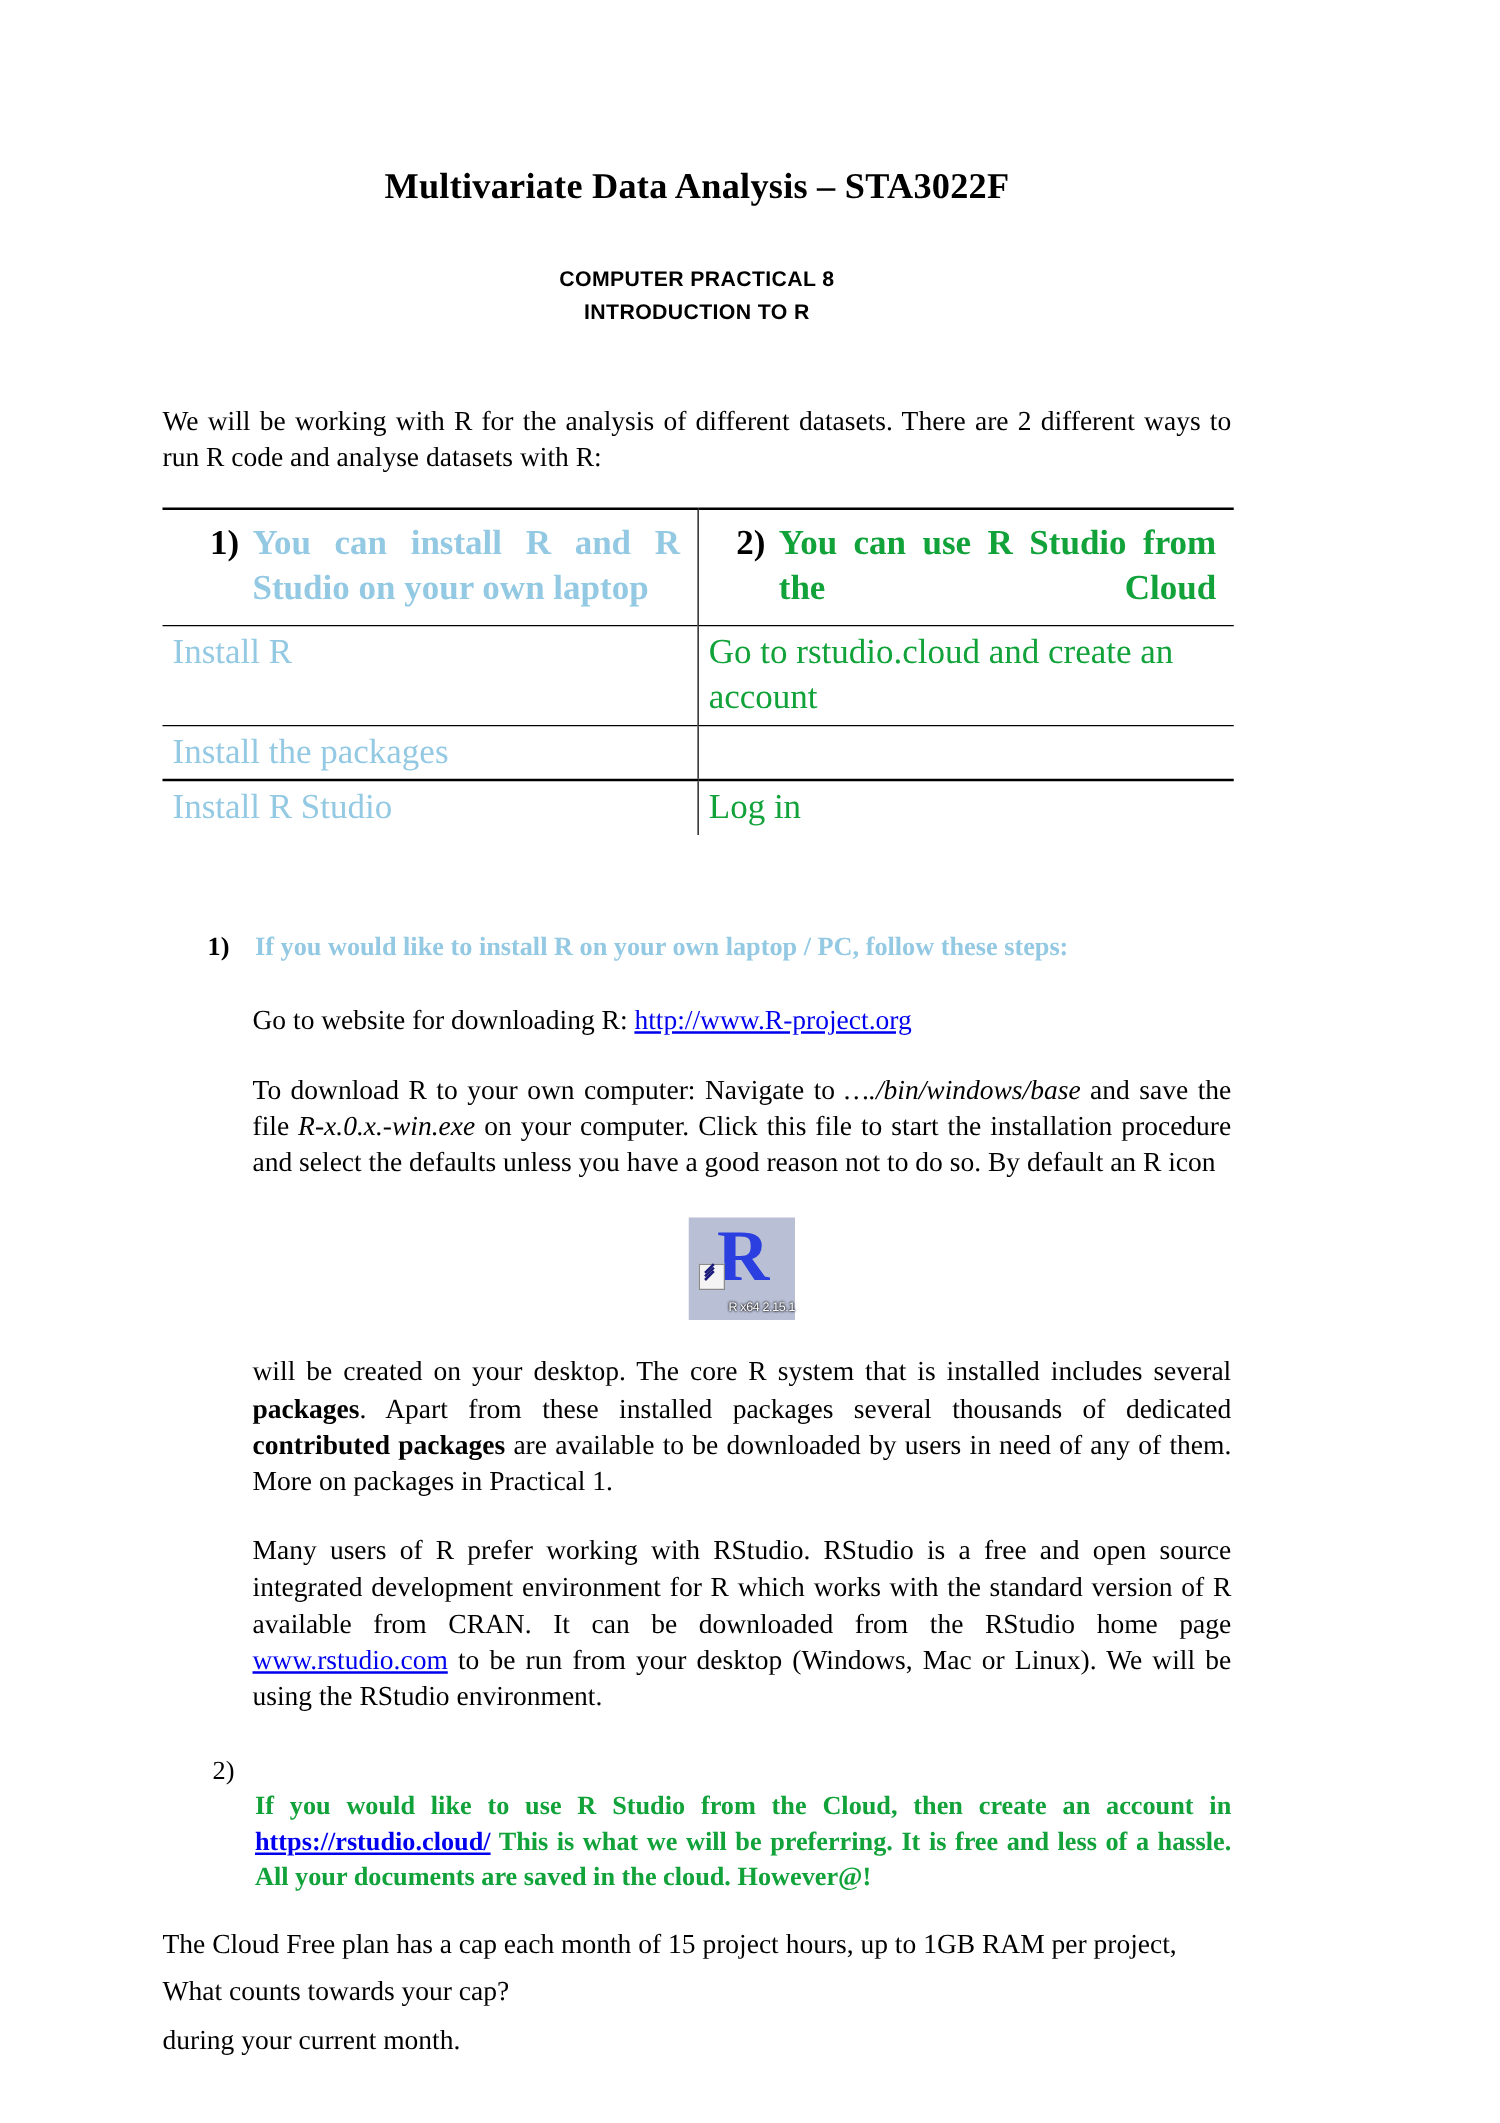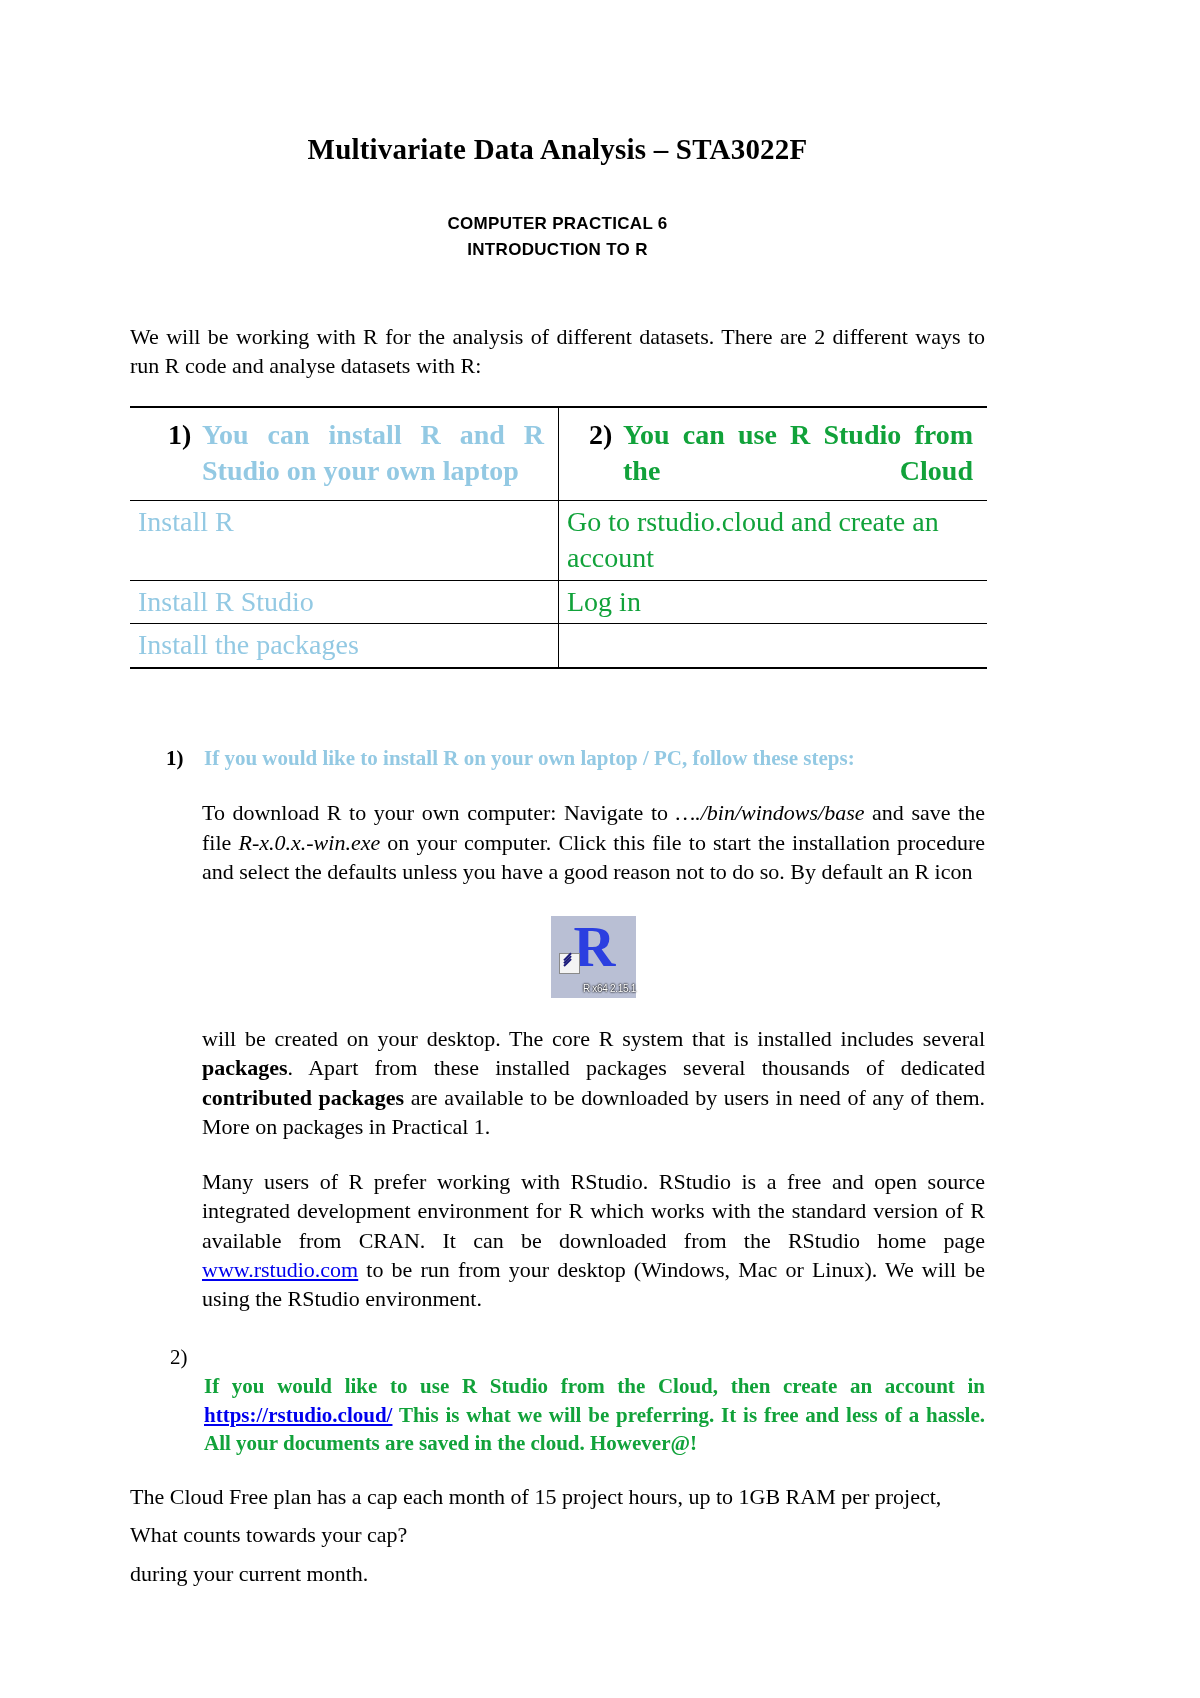--- a/index.html
+++ b/index.html
@@ -233,58 +233,62 @@
 </style>
 </head>
 <body>
 
 <div class="page">
   <div class="content">
 
     <h1 class="doc-title">Multivariate Data Analysis – STA3022F</h1>
 
     <div class="subtitle-block">
-      <div class="subtitle">COMPUTER PRACTICAL 6</div>
+      <div class="subtitle">COMPUTER PRACTICAL 8</div>
       <div class="subtitle">INTRODUCTION TO R</div>
     </div>
 
     <p class="intro">We will be working with R for the analysis of different datasets. There are 2 different ways to run R code and analyse datasets with R:</p>
 
     <table class="ways">
       <tbody>
         <tr class="tb-top">
           <td class="cell-head col-div headcell-1">
             <span class="num">1)</span><span class="hang blue">You can install R and R Studio on your own laptop</span>
           </td>
           <td class="cell-head headcell-2">
             <span class="num">2)</span><span class="hang green just-head">You can use R Studio from the Cloud</span>
           </td>
         </tr>
         <tr class="row-sep">
           <td class="col-div cell-body blue">Install R</td>
           <td class="cell-body green">Go to rstudio.cloud and create an account</td>
         </tr>
+        <tr class="row-sep tb-bottom">
+          <td class="col-div cell-body blue">Install the packages</td>
+          <td class="cell-body green"></td>
+        </tr>
         <tr class="row-sep">
           <td class="col-div cell-body blue">Install R Studio</td>
           <td class="cell-body green">Log in</td>
         </tr>
-        <tr class="row-sep tb-bottom">
-          <td class="col-div cell-body blue">Install the packages</td>
-          <td class="cell-body green"></td>
-        </tr>
       </tbody>
     </table>
 
     <div class="sec">
       <span class="marker">1)</span>
       <span class="sec-text blue">If you would like to install R on your own laptop / PC, follow these steps:</span>
     </div>
 
     <div class="body-block">
 
+      <p class="para first">
+        <span>Go to website for downloading R:</span>
+        <a class="link" href="#">http://www.R-project.org</a>
+      </p>
 
       <p class="para">
         <span>To download R to your own computer:  Navigate to </span><span class="ital">…./bin/windows/base</span><span> and save the file </span><span class="ital">R-x.0.x.-win.exe</span><span> on your computer. Click this file to start the installation procedure and select the defaults unless you have a good reason not to do so. By default an R icon</span>
       </p>
 
       <div class="icon-wrap">
         <span class="r-icon">
           <span class="r-glyph">R</span>
           <span class="r-shortcut"></span>
           <span class="r-label">R x64 2.15.1</span>

